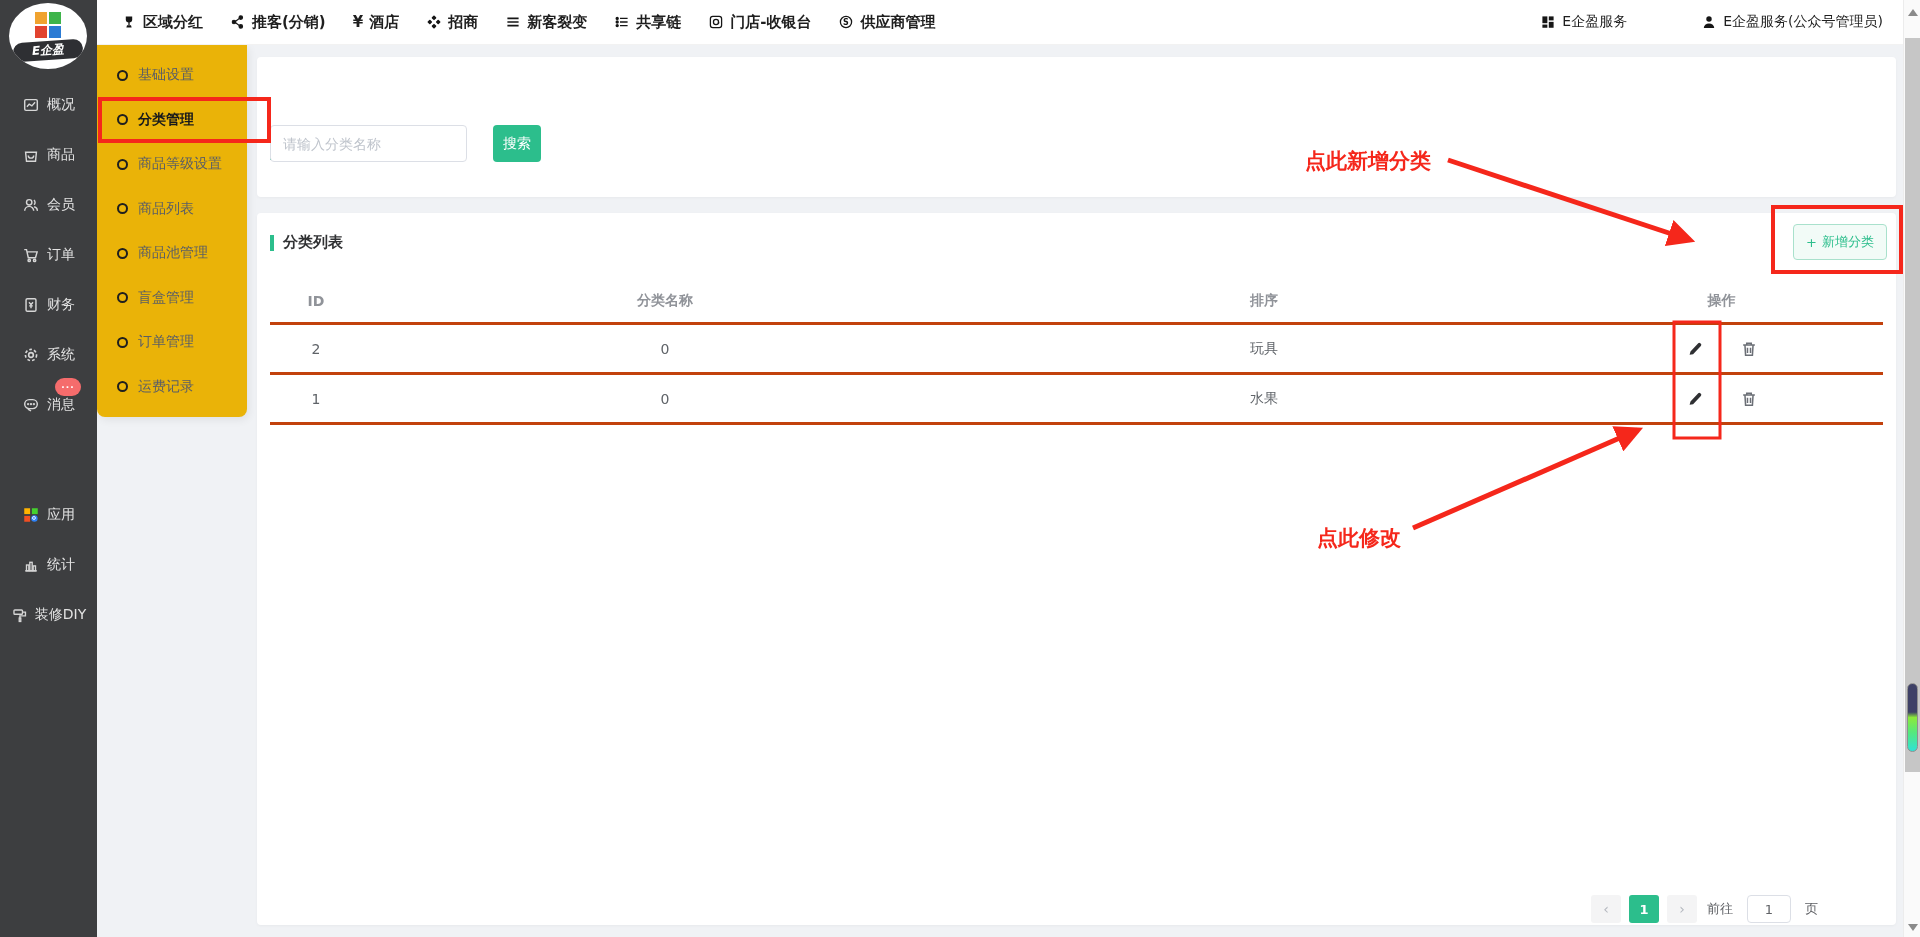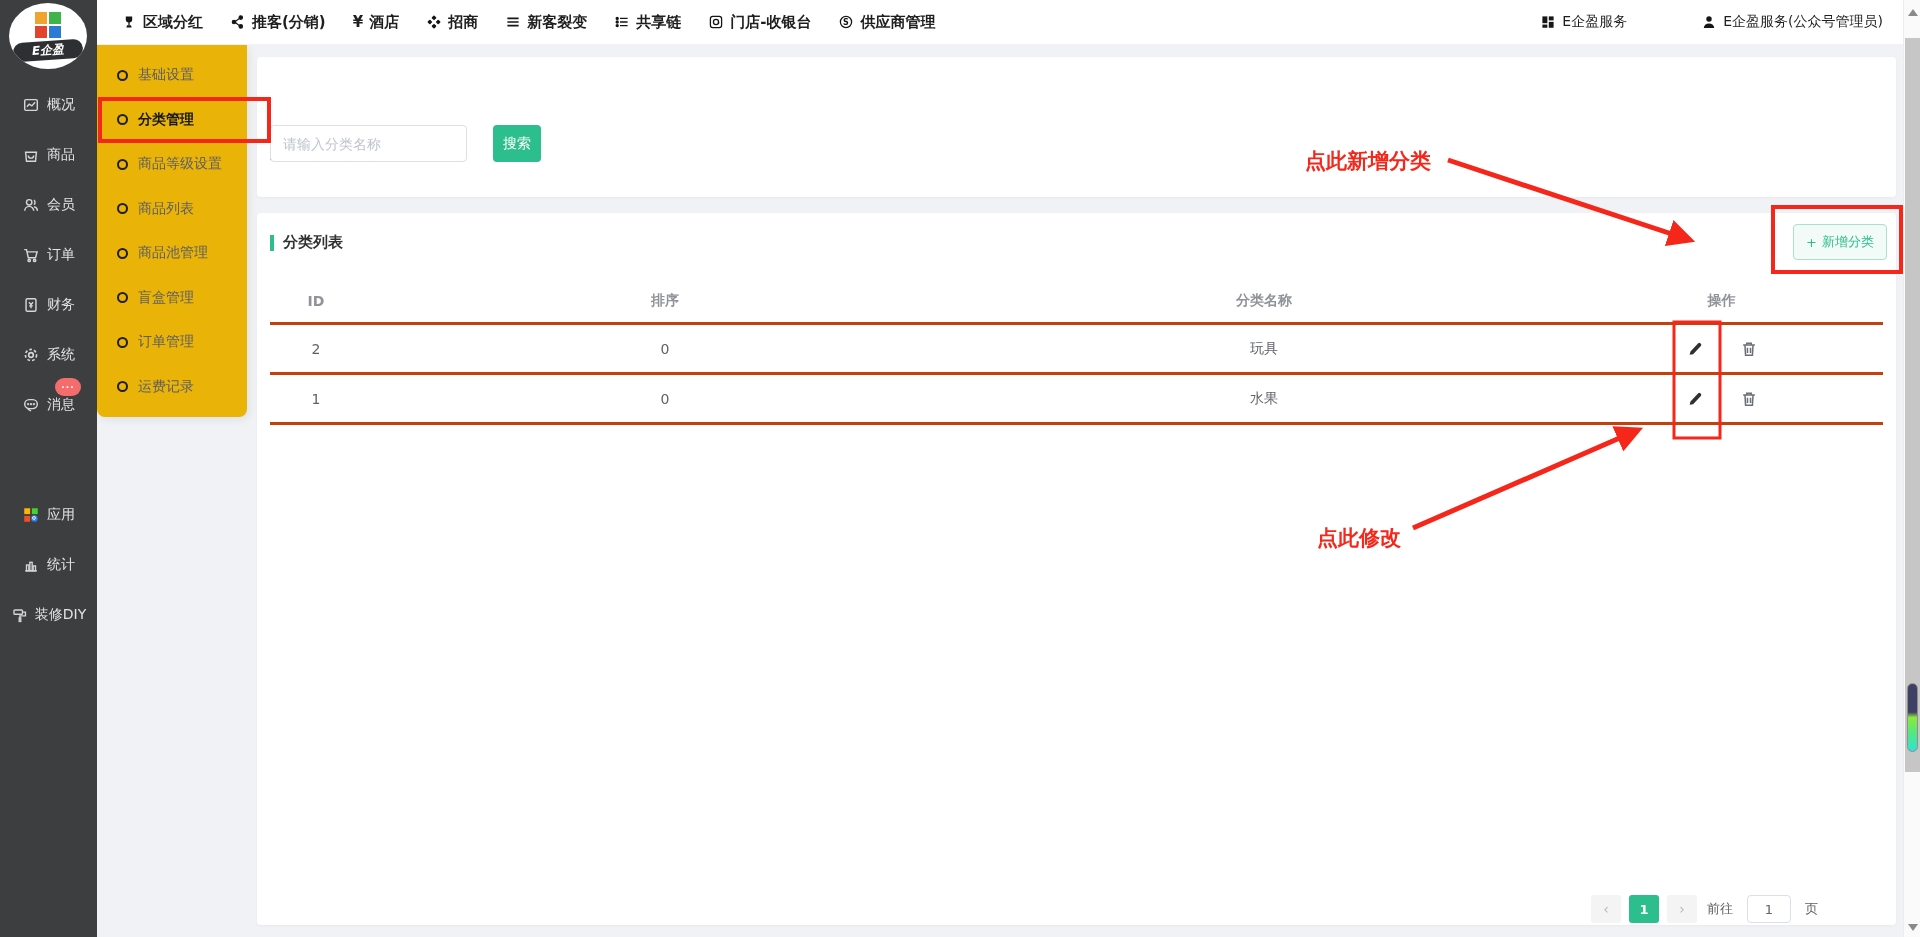--- a/index.html
+++ b/index.html
@@ -311,22 +311,22 @@
     <span>分类列表</span>
   </div>
   <button class="add-btn">
     <span>+</span>
     <span>新增分类</span>
   </button>
 
   <div class="table">
     <div class="trow thead">
       <div>ID</div>
+      <div>分类名称</div>
       <div>排序</div>
-      <div>分类名称</div>
       <div>操作</div>
     </div>
     <div class="trow tbody">
       <div>2</div>
       <div>0</div>
       <div>玩具</div>
       <div class="ops">
         <button class="icon-btn">
             <svg width="18" height="18" viewBox="0 0 20 20" fill="#2f3033">
               <path d="M4 16.5 l1-3.6 8.6-9.2 a1.6 1.6 0 0 1 2.3 0 l.6.6 a1.6 1.6 0 0 1 0 2.3 l-8.6 9.1 z"></path>

